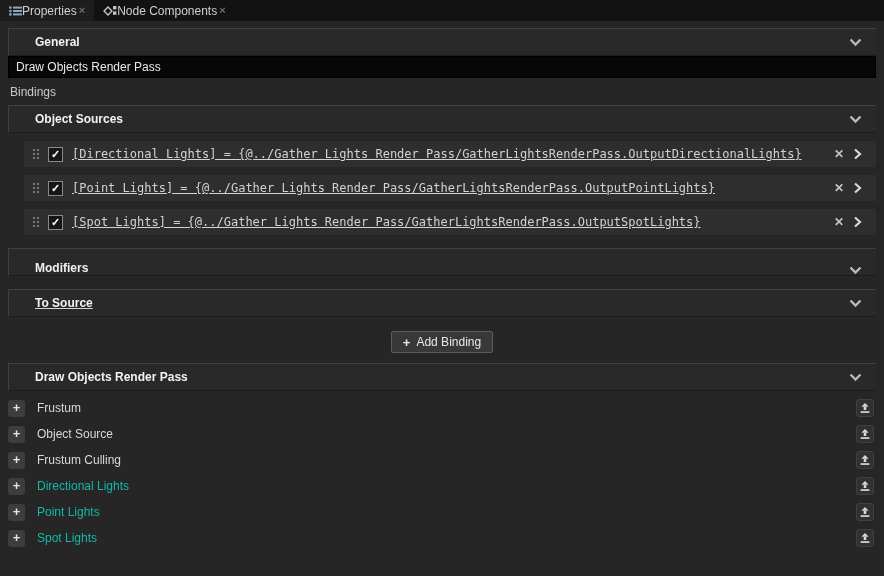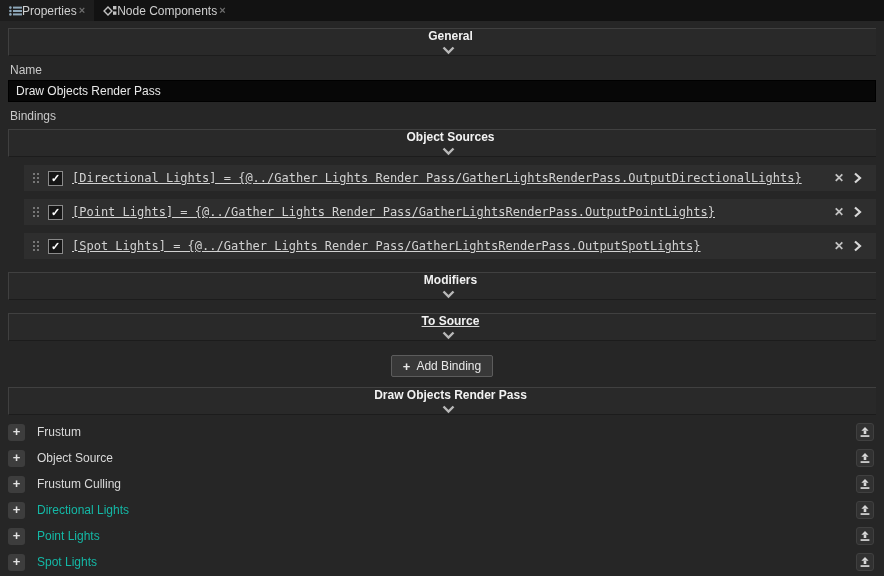--- a/index.html
+++ b/index.html
@@ -41,21 +41,20 @@
 
   .section-header {
     height: 28px;
     background: #292929;
     border-top: 1px solid #404040;
     border-left: 1px solid #404040;
     border-bottom: 1px solid #1c1c1c;
     display: flex;
     align-items: center;
     padding: 0 10px 0 26px;
-    flex-direction: column;
   }
   .section-title {
     font-weight: bold;
     color: #f2f2f2;
     flex: 1;
   }
   .chevron-down { width: 13px; height: 9px; margin-right: 4px; }
 
   .field-label { color: #c9c9c9; margin: 7px 2px 3px 2px; }
 
@@ -219,21 +218,20 @@
   
   <div class="section-header" style="margin-top:7px;">
     <span class="section-title">General</span>
     <span>
       <svg class="chevron-down" viewBox="0 0 13 9">
           <polyline points="1.5,1.5 6.5,6.5 11.5,1.5" fill="none" stroke="#b9b9b9" stroke-width="2.4"></polyline>
         </svg>
     </span>
   </div>
 
-  <div class="field-label">Name</div>
   <input class="text-input" value="Draw Objects Render Pass" style="">
 
   <div class="field-label">Bindings</div>
 
   
   <div class="section-header mt6">
     <span class="section-title">Object Sources</span>
     <span>
       <svg class="chevron-down" viewBox="0 0 13 9">
           <polyline points="1.5,1.5 6.5,6.5 11.5,1.5" fill="none" stroke="#b9b9b9" stroke-width="2.4"></polyline>
@@ -271,21 +269,21 @@
       <span class="row-close">✕</span>
       <span>
         <svg class="row-arrow" viewBox="0 0 9 12">
             <polyline points="2,1.5 7,6 2,10.5" fill="none" stroke="#d8d8d8" stroke-width="2.2"></polyline>
           </svg>
       </span>
     </div>
   </div>
 
   
-  <div class="section-header" style="margin-top:13px;">
+  <div class="section-header" style="margin-top:13px;align-items:flex-end;">
     <span class="section-title">Modifiers</span>
     <span>
       <svg class="chevron-down" viewBox="0 0 13 9">
           <polyline points="1.5,1.5 6.5,6.5 11.5,1.5" fill="none" stroke="#b9b9b9" stroke-width="2.4"></polyline>
         </svg>
     </span>
   </div>
 
   
   <div class="section-header mt13">

